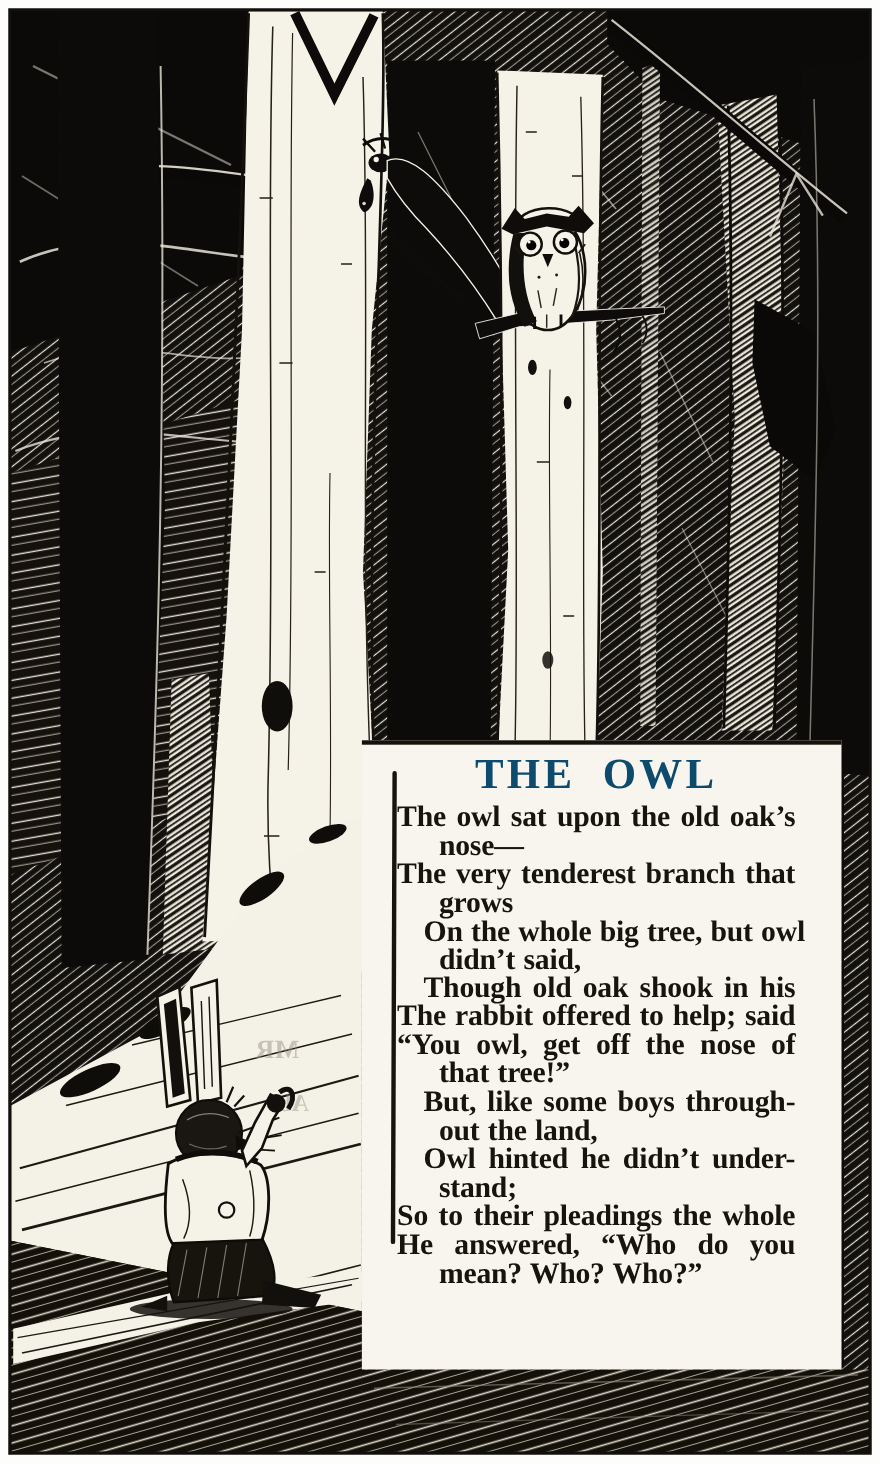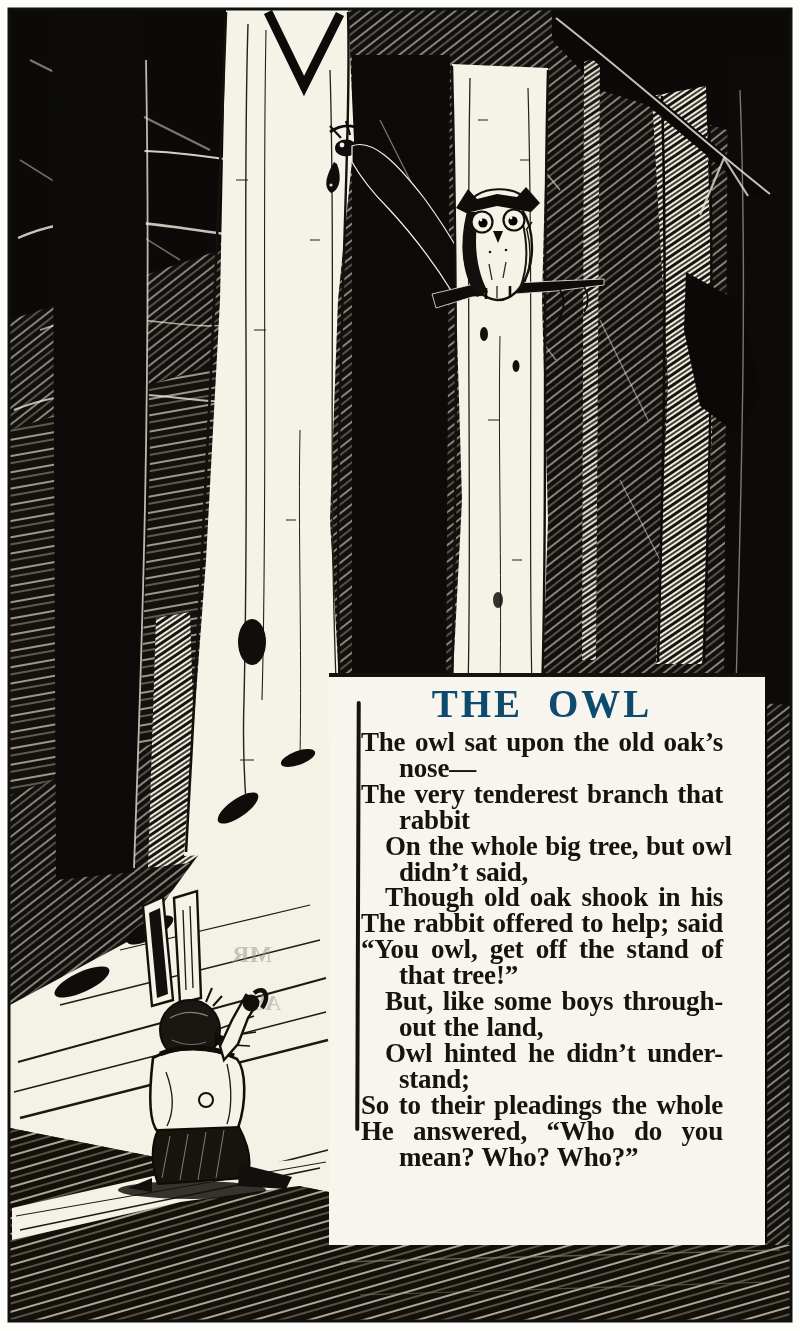--- a/index.html
+++ b/index.html
@@ -211,26 +211,26 @@
     <path d="M766,678 L766,1243" stroke="#0d0b09" stroke-width="2.5"></path>
   </svg>
 
   <div class="poem-box">
     <div class="poem-rule"></div>
     <h1 class="poem-title">THE OWL</h1>
     <div>
         <div class="poem-line l">The owl sat upon the old oak’s</div>
         <div class="poem-line c">nose—</div>
         <div class="poem-line l">The very tenderest branch that</div>
-        <div class="poem-line c">rabbit</div>
+        <div class="poem-line c">grows</div>
         <div class="poem-line i">On the whole big tree, but owl</div>
         <div class="poem-line c">didn’t said,</div>
         <div class="poem-line i">Though old oak shook in his</div>
         <div class="poem-line l">The rabbit offered to help; said</div>
-        <div class="poem-line l">“You owl, get off the stand of</div>
+        <div class="poem-line l">“You owl, get off the nose of</div>
         <div class="poem-line c">that tree!”</div>
         <div class="poem-line i">But, like some boys through-</div>
         <div class="poem-line c">out the land,</div>
         <div class="poem-line i">Owl hinted he didn’t under-</div>
         <div class="poem-line c">stand;</div>
         <div class="poem-line l">So to their pleadings the whole</div>
         <div class="poem-line l">He answered, “Who do you</div>
         <div class="poem-line c">mean?  Who?  Who?”</div>
       </div>
   </div>

